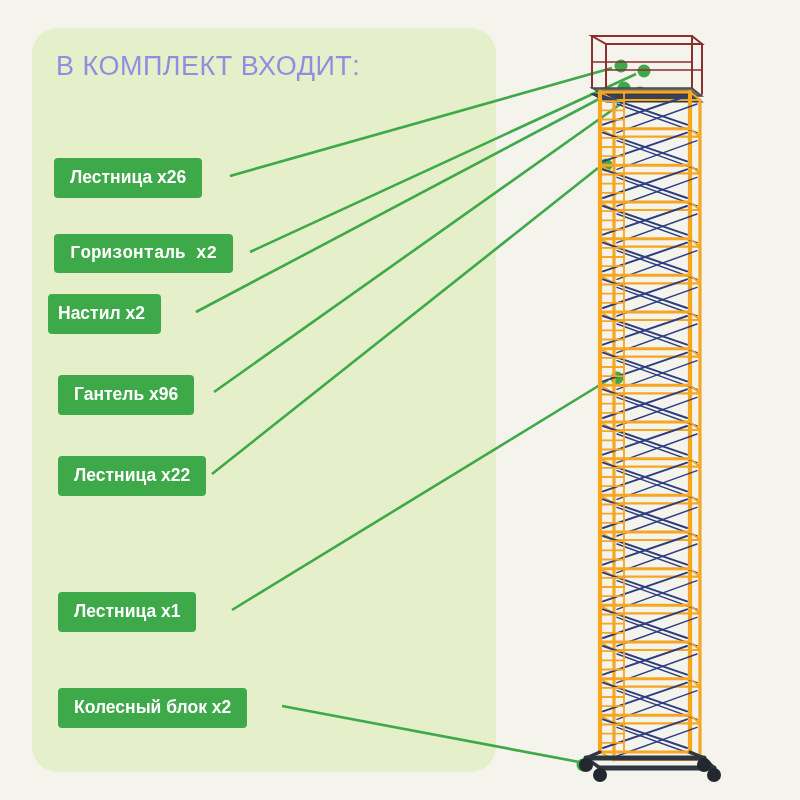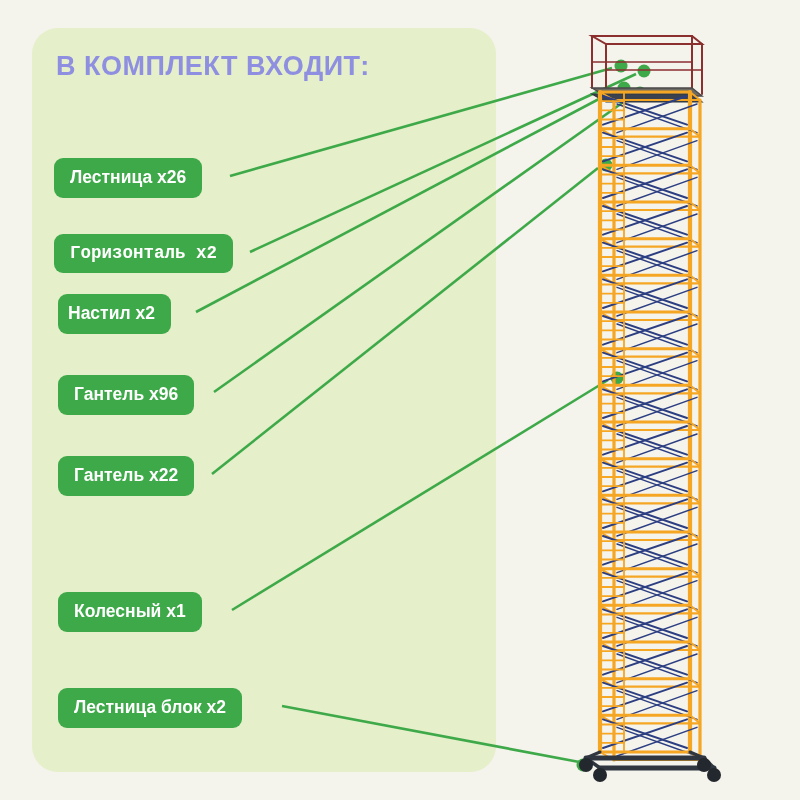--- a/index.html
+++ b/index.html
@@ -27,33 +27,33 @@
     height: 744px;
     background: #e5efc9;
     border-radius: 26px;
   }
   #title {
     position: absolute;
     left: 56px;
     top: 50px;
     width: 420px;
     font-size: 27px;
-    font-weight: bold;
+    font-weight: normal;
     letter-spacing: 0.5px;
     color: #8e8fe0;
     text-transform: uppercase;
     line-height: 1.2;
   }
   .chip {
     position: absolute;
     background: #3ea949;
     color: #ffffff;
     font-size: 17.5px;
     font-weight: bold;
-    border-radius: 9px;
+    border-radius: 4px;
     padding: 9px 16px 10px 16px;
     white-space: nowrap;
     box-sizing: border-box;
   }
   
   svg.overlay {
     position: absolute;
     left: 0;
     top: 0;
     width: 800px;
@@ -340,20 +340,20 @@
         <circle cx="586" cy="765" r="7" fill="#23272e"></circle>
         <circle cx="704" cy="765" r="7" fill="#23272e"></circle>
         <circle cx="600" cy="775" r="7" fill="#23272e"></circle>
         <circle cx="714" cy="775" r="7" fill="#23272e"></circle>
       </g>
   </svg>
 
   <div id="chips">
       <div class="chip" style="left: 54px; top: 158px;">Лестница x26</div>
       <div class="chip" style="left: 54px; top: 234px; font-family: Liberation Mono, monospace;">Горизонталь x2</div>
-      <div class="chip" style="left: 58px; top: 294px; padding-left: 10px;">Настил x2</div>
+      <div class="chip" style="left: 48px; top: 294px; padding-left: 10px;">Настил x2</div>
       <div class="chip" style="left: 58px; top: 375px;">Гантель x96</div>
-      <div class="chip" style="left: 58px; top: 456px;">Гантель x22</div>
-      <div class="chip" style="left: 58px; top: 592px;">Колесный x1</div>
-      <div class="chip" style="left: 58px; top: 688px;">Лестница блок x2</div>
+      <div class="chip" style="left: 58px; top: 456px;">Лестница x22</div>
+      <div class="chip" style="left: 58px; top: 592px;">Лестница x1</div>
+      <div class="chip" style="left: 58px; top: 688px;">Колесный блок x2</div>
     </div>
 
 </div>
 
 </body></html>

